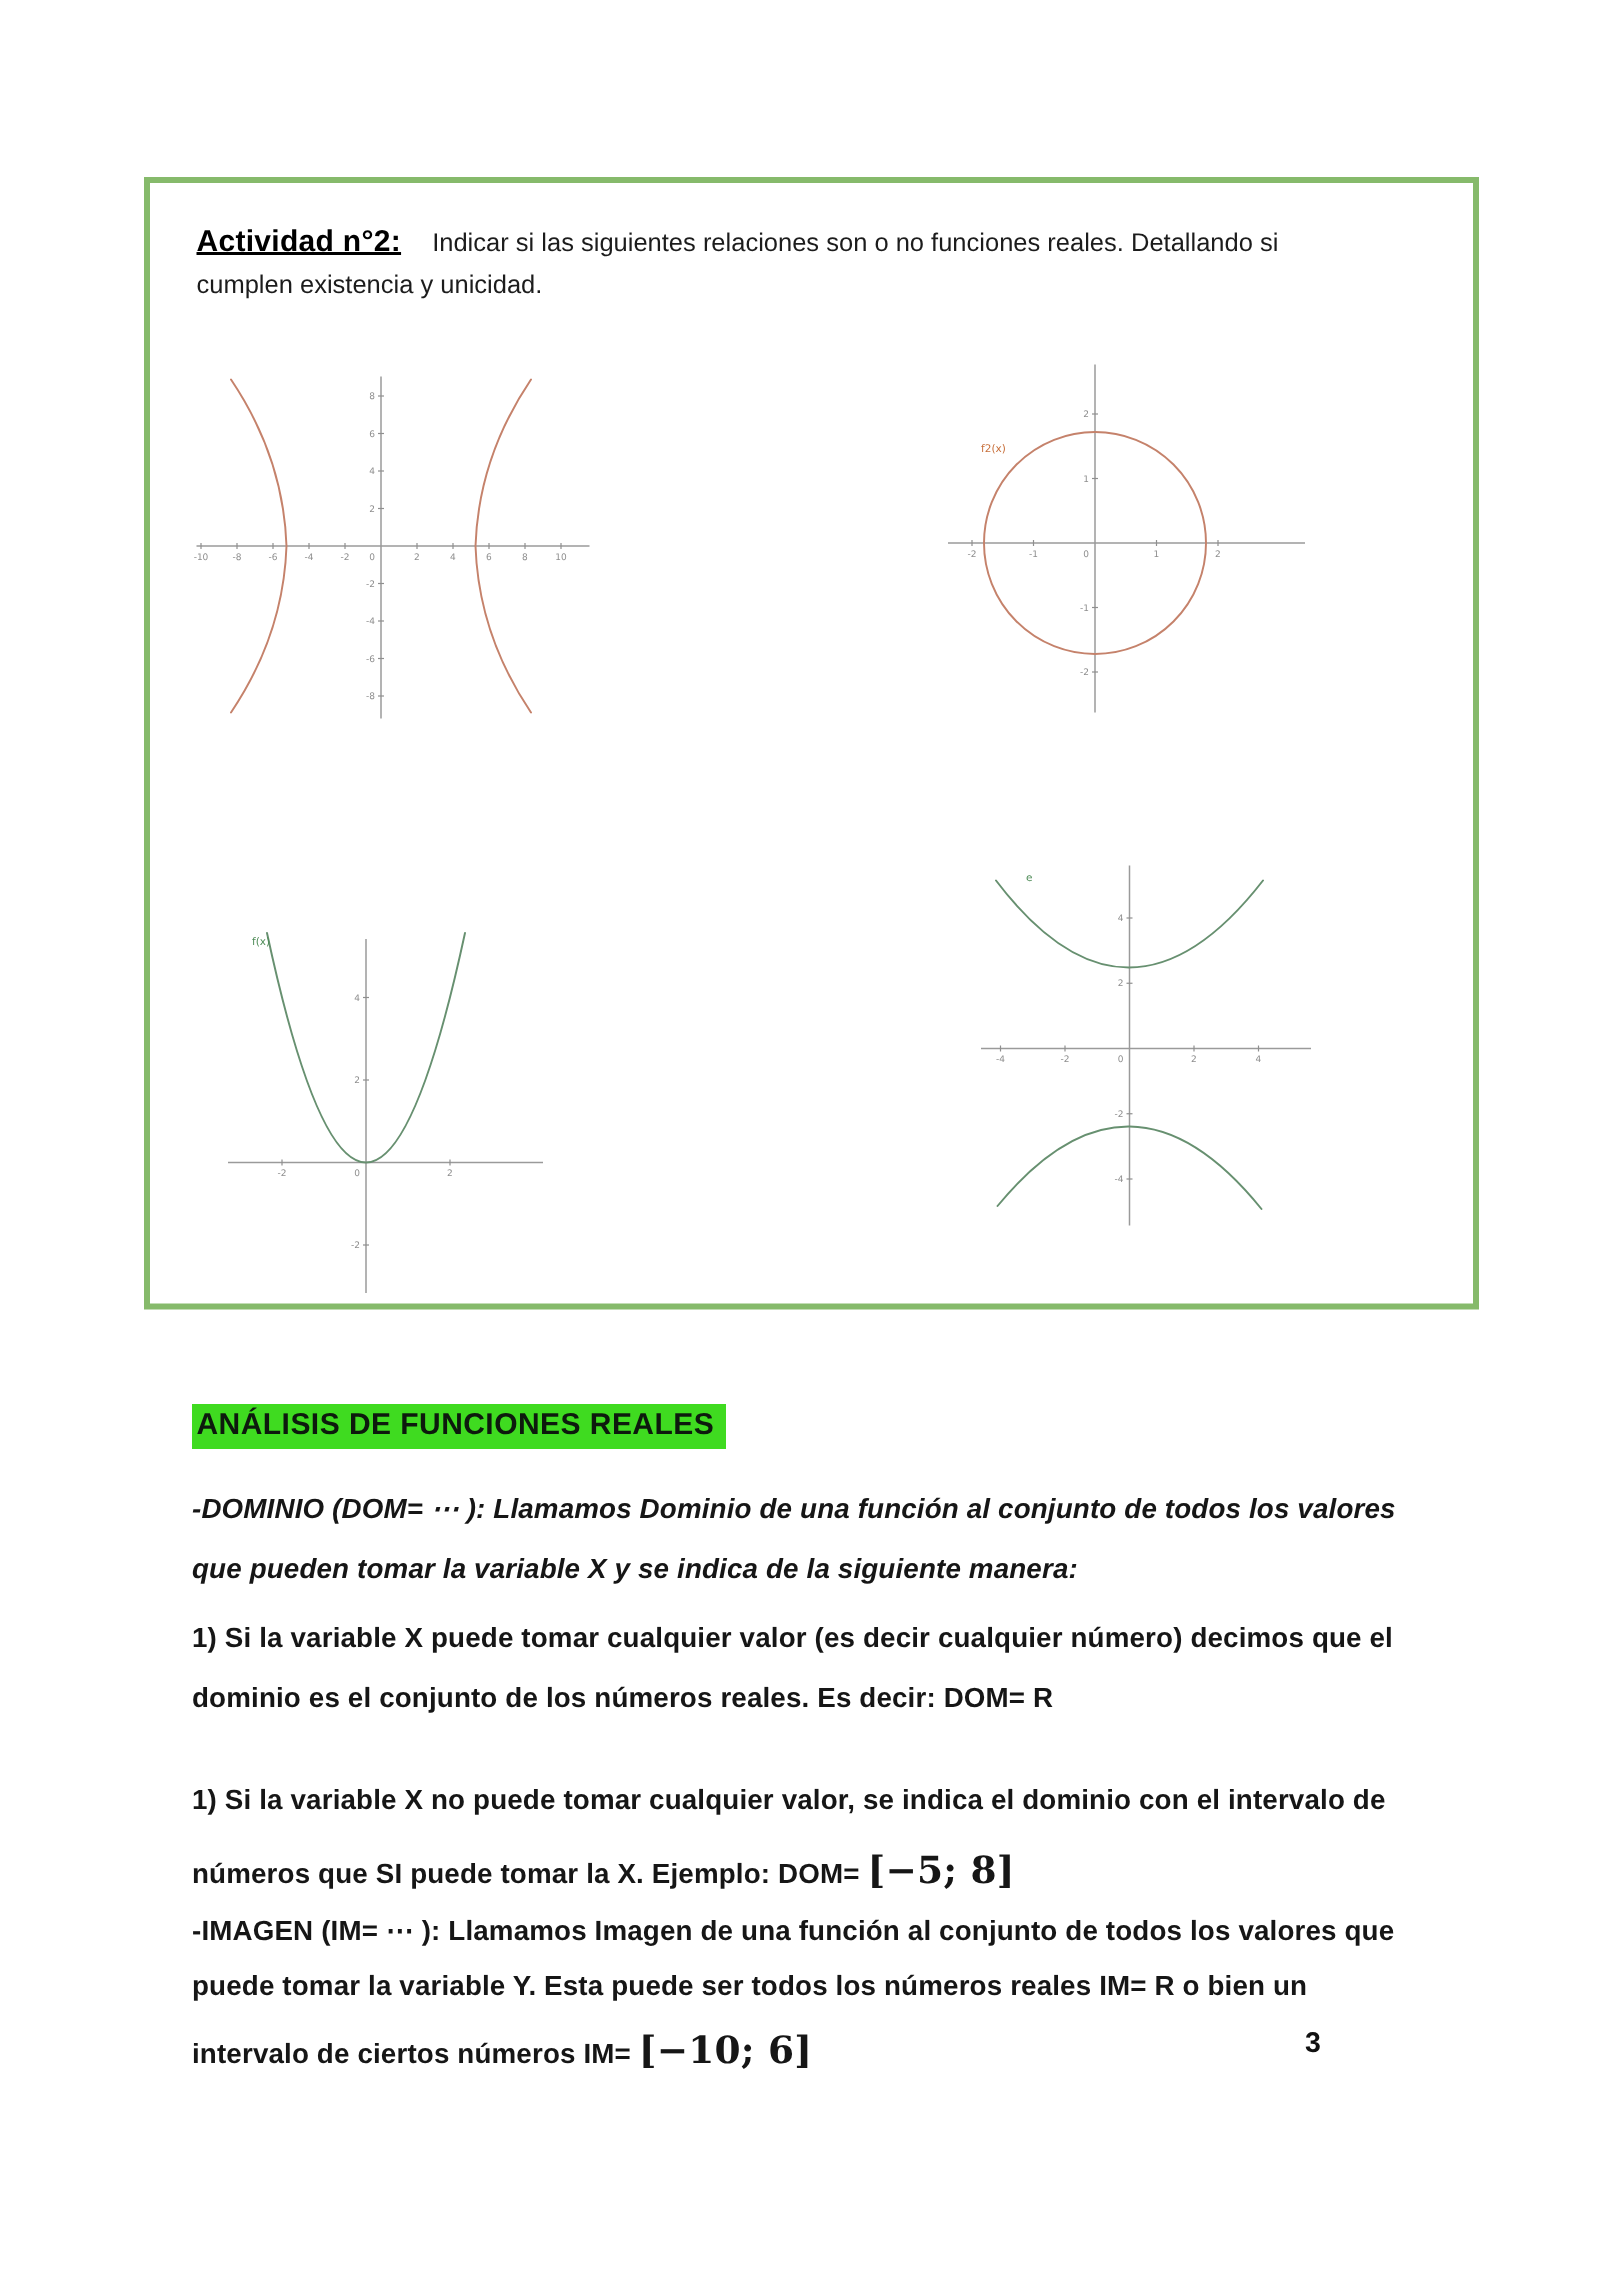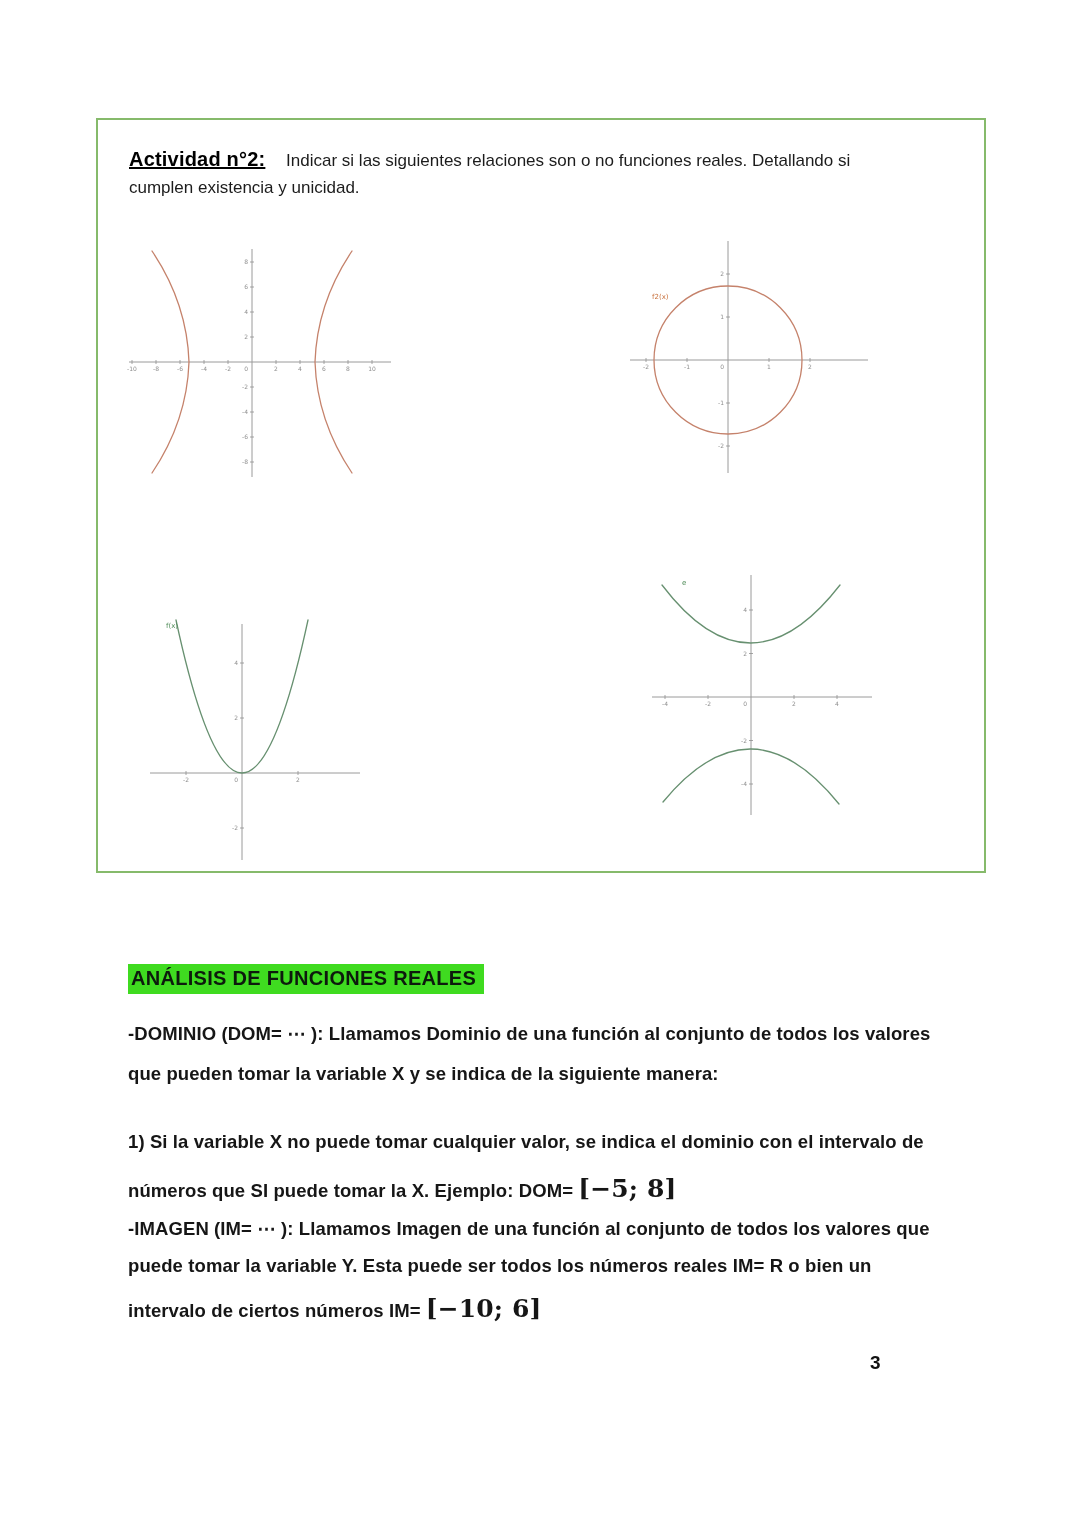--- a/index.html
+++ b/index.html
@@ -6,48 +6,48 @@
   body{
     width:1080px;height:1527px;background:#ffffff;
     font-family:"Liberation Sans", sans-serif;color:#1a1a1a;
     position:relative;overflow:hidden;
   }
   .page{position:absolute;inset:0;}
 
   
   .activity-box{
     position:absolute;left:96px;top:118px;width:890px;height:755px;
-    border:2px solid #ef4444;box-sizing:border-box;background:#fff;
+    border:4px solid #ef4444;box-sizing:border-box;background:#fff;
   }
   .activity-header{
     margin:24px 30px 0 31px;width:772px;
     font-size:17px;line-height:1.55;color:#1c1c1c;
   }
   .activity-title{
     font-size:20px;font-weight:bold;text-decoration:underline;
     color:#000;margin-right:16px;letter-spacing:0.2px;
   }
 
   
   svg.graph{position:absolute;overflow:visible;}
   svg.graph .axis{stroke:#9a9a9a;stroke-width:1;}
   svg.graph .curve{fill:none;stroke-width:1.3;stroke-linecap:round;}
   svg.graph .graph-label{font-family:"DejaVu Sans",sans-serif;font-size:7px;}
 
   
-  .section{position:absolute;left:128px;top:964px;width:812px;}
+  .section{position:absolute;left:128px;top:936px;width:812px;}
   .section-heading{
     display:inline-block;margin:0;font-size:20px;font-weight:bold;
     color:#0d1a0d;padding:3px 8px 4px 3px;letter-spacing:0.3px;
   }
   .body-p{
     font-size:18.5px;font-weight:bold;color:#161616;
     line-height:2.16;margin:0;letter-spacing:0.1px;
   }
-  .p-dominio{margin-top:20px;}
+  .p-dominio{margin-top:20px;font-style:italic;}
   .p-caso1{margin-top:6px;}
   .p-caso2{margin-top:28px;}
   .p-imagen{margin-top:-6px;line-height:2.0;}
   .math{font-family:"DejaVu Serif", serif;font-weight:600;font-size:25px;}
 
   .page-number{
     position:absolute;left:870px;top:1352px;
     font-size:19px;font-weight:bold;color:#111;
   }
 </style>
@@ -172,20 +172,21 @@
         <text x="115" y="45" text-anchor="end" font-size="6" fill="#8f8f8f" font-family="DejaVu Sans, sans-serif">4</text>
         <text x="115" y="139" text-anchor="end" font-size="6" fill="#8f8f8f" font-family="DejaVu Sans, sans-serif">0</text>
       </svg>
   </div>
 
   <div class="section">
     <h2 class="section-heading" style="background: rgb(63, 219, 32);">ANÁLISIS DE FUNCIONES REALES</h2>
 
     <p class="body-p p-dominio">-DOMINIO (DOM= ⋯ ): Llamamos Dominio de una función al conjunto de todos los valores  que pueden tomar la variable X y se indica de la siguiente manera:</p>
 
+    <p class="body-p p-caso1">1) Si la variable X puede tomar cualquier valor (es decir cualquier número) decimos que el dominio es el conjunto de los números reales. Es decir: DOM= R</p>
 
     <p class="body-p p-caso2"><span>1) Si la variable X no puede tomar cualquier valor, se indica el dominio con el intervalo de números que SI puede tomar la X. Ejemplo: DOM= </span><span class="math">[−5; 8]</span></p>
 
     <p class="body-p p-imagen"><span>-IMAGEN (IM= ⋯ ): Llamamos Imagen de una función al conjunto de todos los valores  que puede tomar la variable Y. Esta puede ser todos los números reales IM= R o bien un intervalo de ciertos números IM= </span><span class="math">[−10; 6]</span></p>
   </div>
 
   <div class="page-number">3</div>
 
 </div>
 

